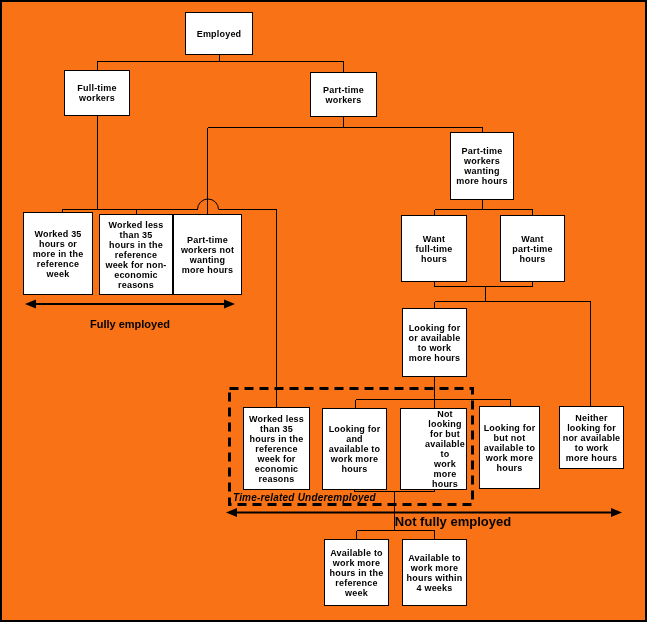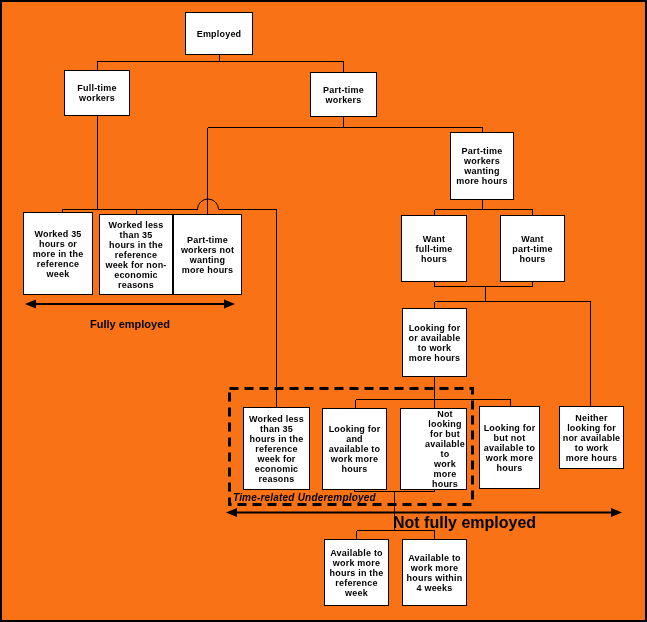--- a/index.html
+++ b/index.html
@@ -12,21 +12,21 @@
   .node{
     position:absolute;box-sizing:border-box;border:1px solid #000;background:#fff;
     display:flex;align-items:center;justify-content:center;text-align:center;
     font-size:9px;font-weight:bold;line-height:10px;white-space:pre-line;
     letter-spacing:0.2px;
   }
   .span-label{
     position:absolute;text-align:center;font-weight:bold;white-space:nowrap;
   }
   #fully-employed-label{font-size:11px;}
-  #not-fully-employed-label{font-size:16px;}
+  #not-fully-employed-label{font-size:13px;}
   #time-related-label{
     position:absolute;font-size:10px;font-style:italic;font-weight:bold;
     white-space:nowrap;letter-spacing:0.2px;
   }
 </style>
 </head>
 <body>
 
 <div id="frame">
 

